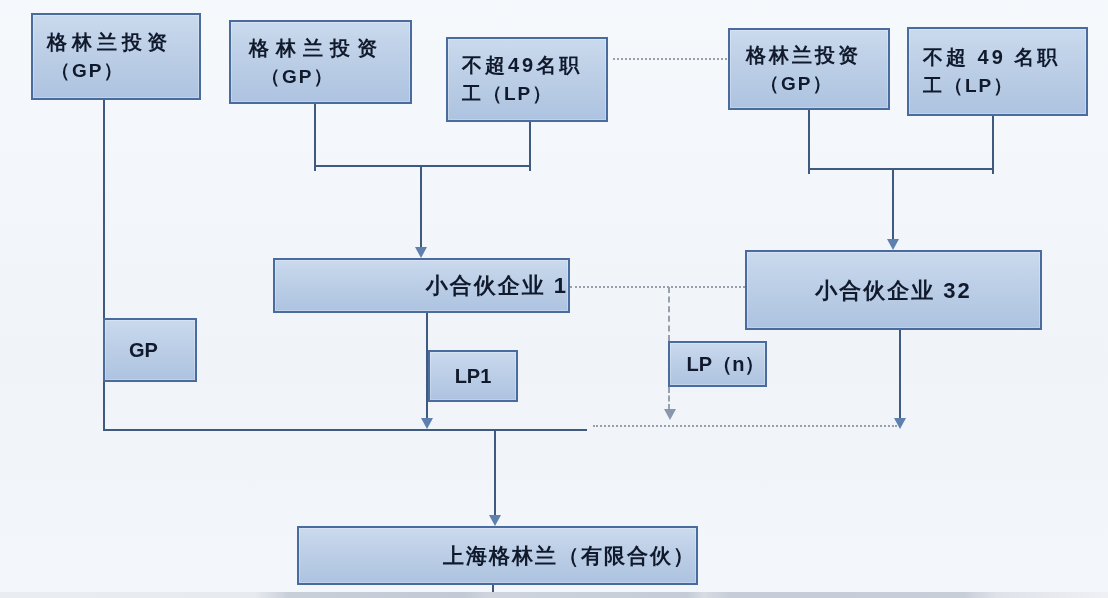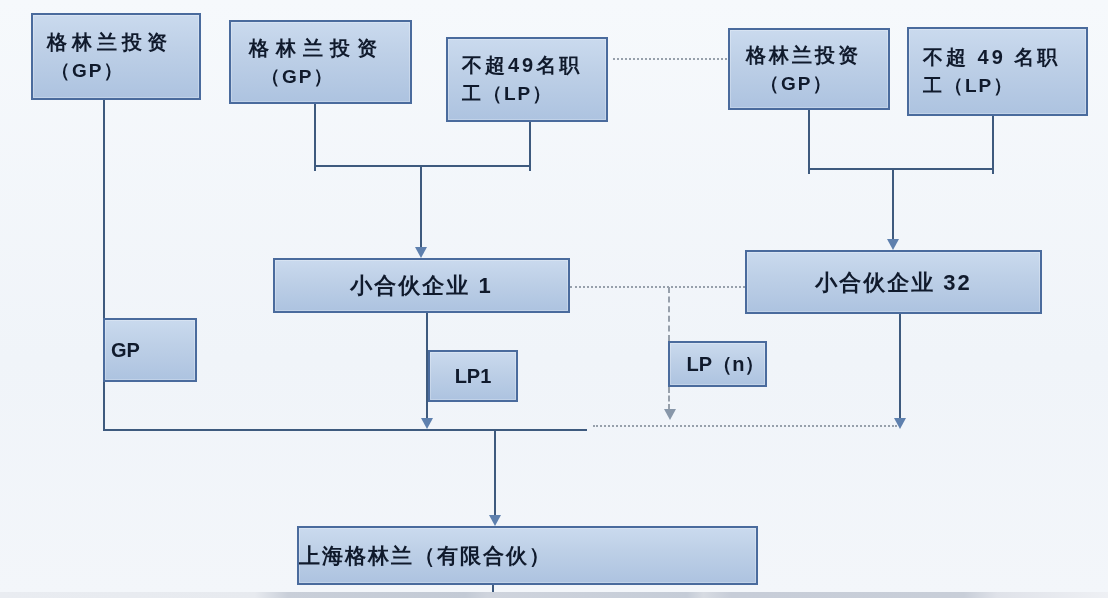--- a/index.html
+++ b/index.html
@@ -43,28 +43,28 @@
   .n-gp-mid .ln1{letter-spacing:7px;}
   .n-gp-mid .ln2{padding-left:12px;}
   .n-lp-mid{left:446px;top:21px;width:162px;height:85px;margin-top:16px;}
   .n-lp-mid .ln1{letter-spacing:3px;}
   .n-gp-right{left:728px;top:28px;width:162px;height:82px;padding-left:16px;}
   .n-gp-right .ln1{letter-spacing:3px;}
   .n-gp-right .ln2{padding-left:14px;}
   .n-lp-right{left:907px;top:27px;width:181px;height:89px;}
   .n-lp-right .ln1{letter-spacing:3px;}
   .sub{font-size:22px;letter-spacing:2px;align-items:center;text-align:center;}
-  .n-sub1{left:273px;top:258px;width:297px;height:55px;}
-  .n-sub32{left:745px;top:250px;width:297px;height:64px;text-align:center;}
+  .n-sub1{left:273px;top:258px;width:297px;height:55px;align-items:flex-end;}
+  .n-sub32{left:745px;top:250px;width:297px;height:80px;text-align:center;}
   .badge{font-size:20px;align-items:center;text-align:center;}
-  .n-gp-badge{left:103px;top:318px;width:94px;height:64px;align-items:flex-start;padding-left:6px;}
+  .n-gp-badge{left:103px;top:318px;width:94px;height:64px;align-items:flex-start;padding-left:24px;}
   .n-lp1{left:428px;top:350px;width:90px;height:52px;}
   .n-lpn{left:668px;top:341px;width:99px;height:46px;padding-left:16px;}
   .n-lp32{left:902px;top:343px;width:88px;height:55px;}
-  .n-shanghai{left:297px;top:526px;width:461px;height:59px;font-size:21px;letter-spacing:2px;align-items:flex-start;text-align:center;}
+  .n-shanghai{left:297px;top:526px;width:401px;height:59px;font-size:21px;letter-spacing:2px;align-items:flex-end;text-align:center;}
   
   .bottom-strip{
     position:absolute;left:0;top:592px;width:1108px;height:6px;
     background:linear-gradient(90deg,
       #e9ecf1 0%,#e7eaef 23%,
       #c9cfd9 26%,#c3cad5 42%,
       #cfd4dd 44%,#c5ccd7 62%,
       #d7dbe2 63.5%,#c7cdd8 66%,
       #c8ced8 87%,#dfe2e9 90%,#eef0f4 100%);
   }

